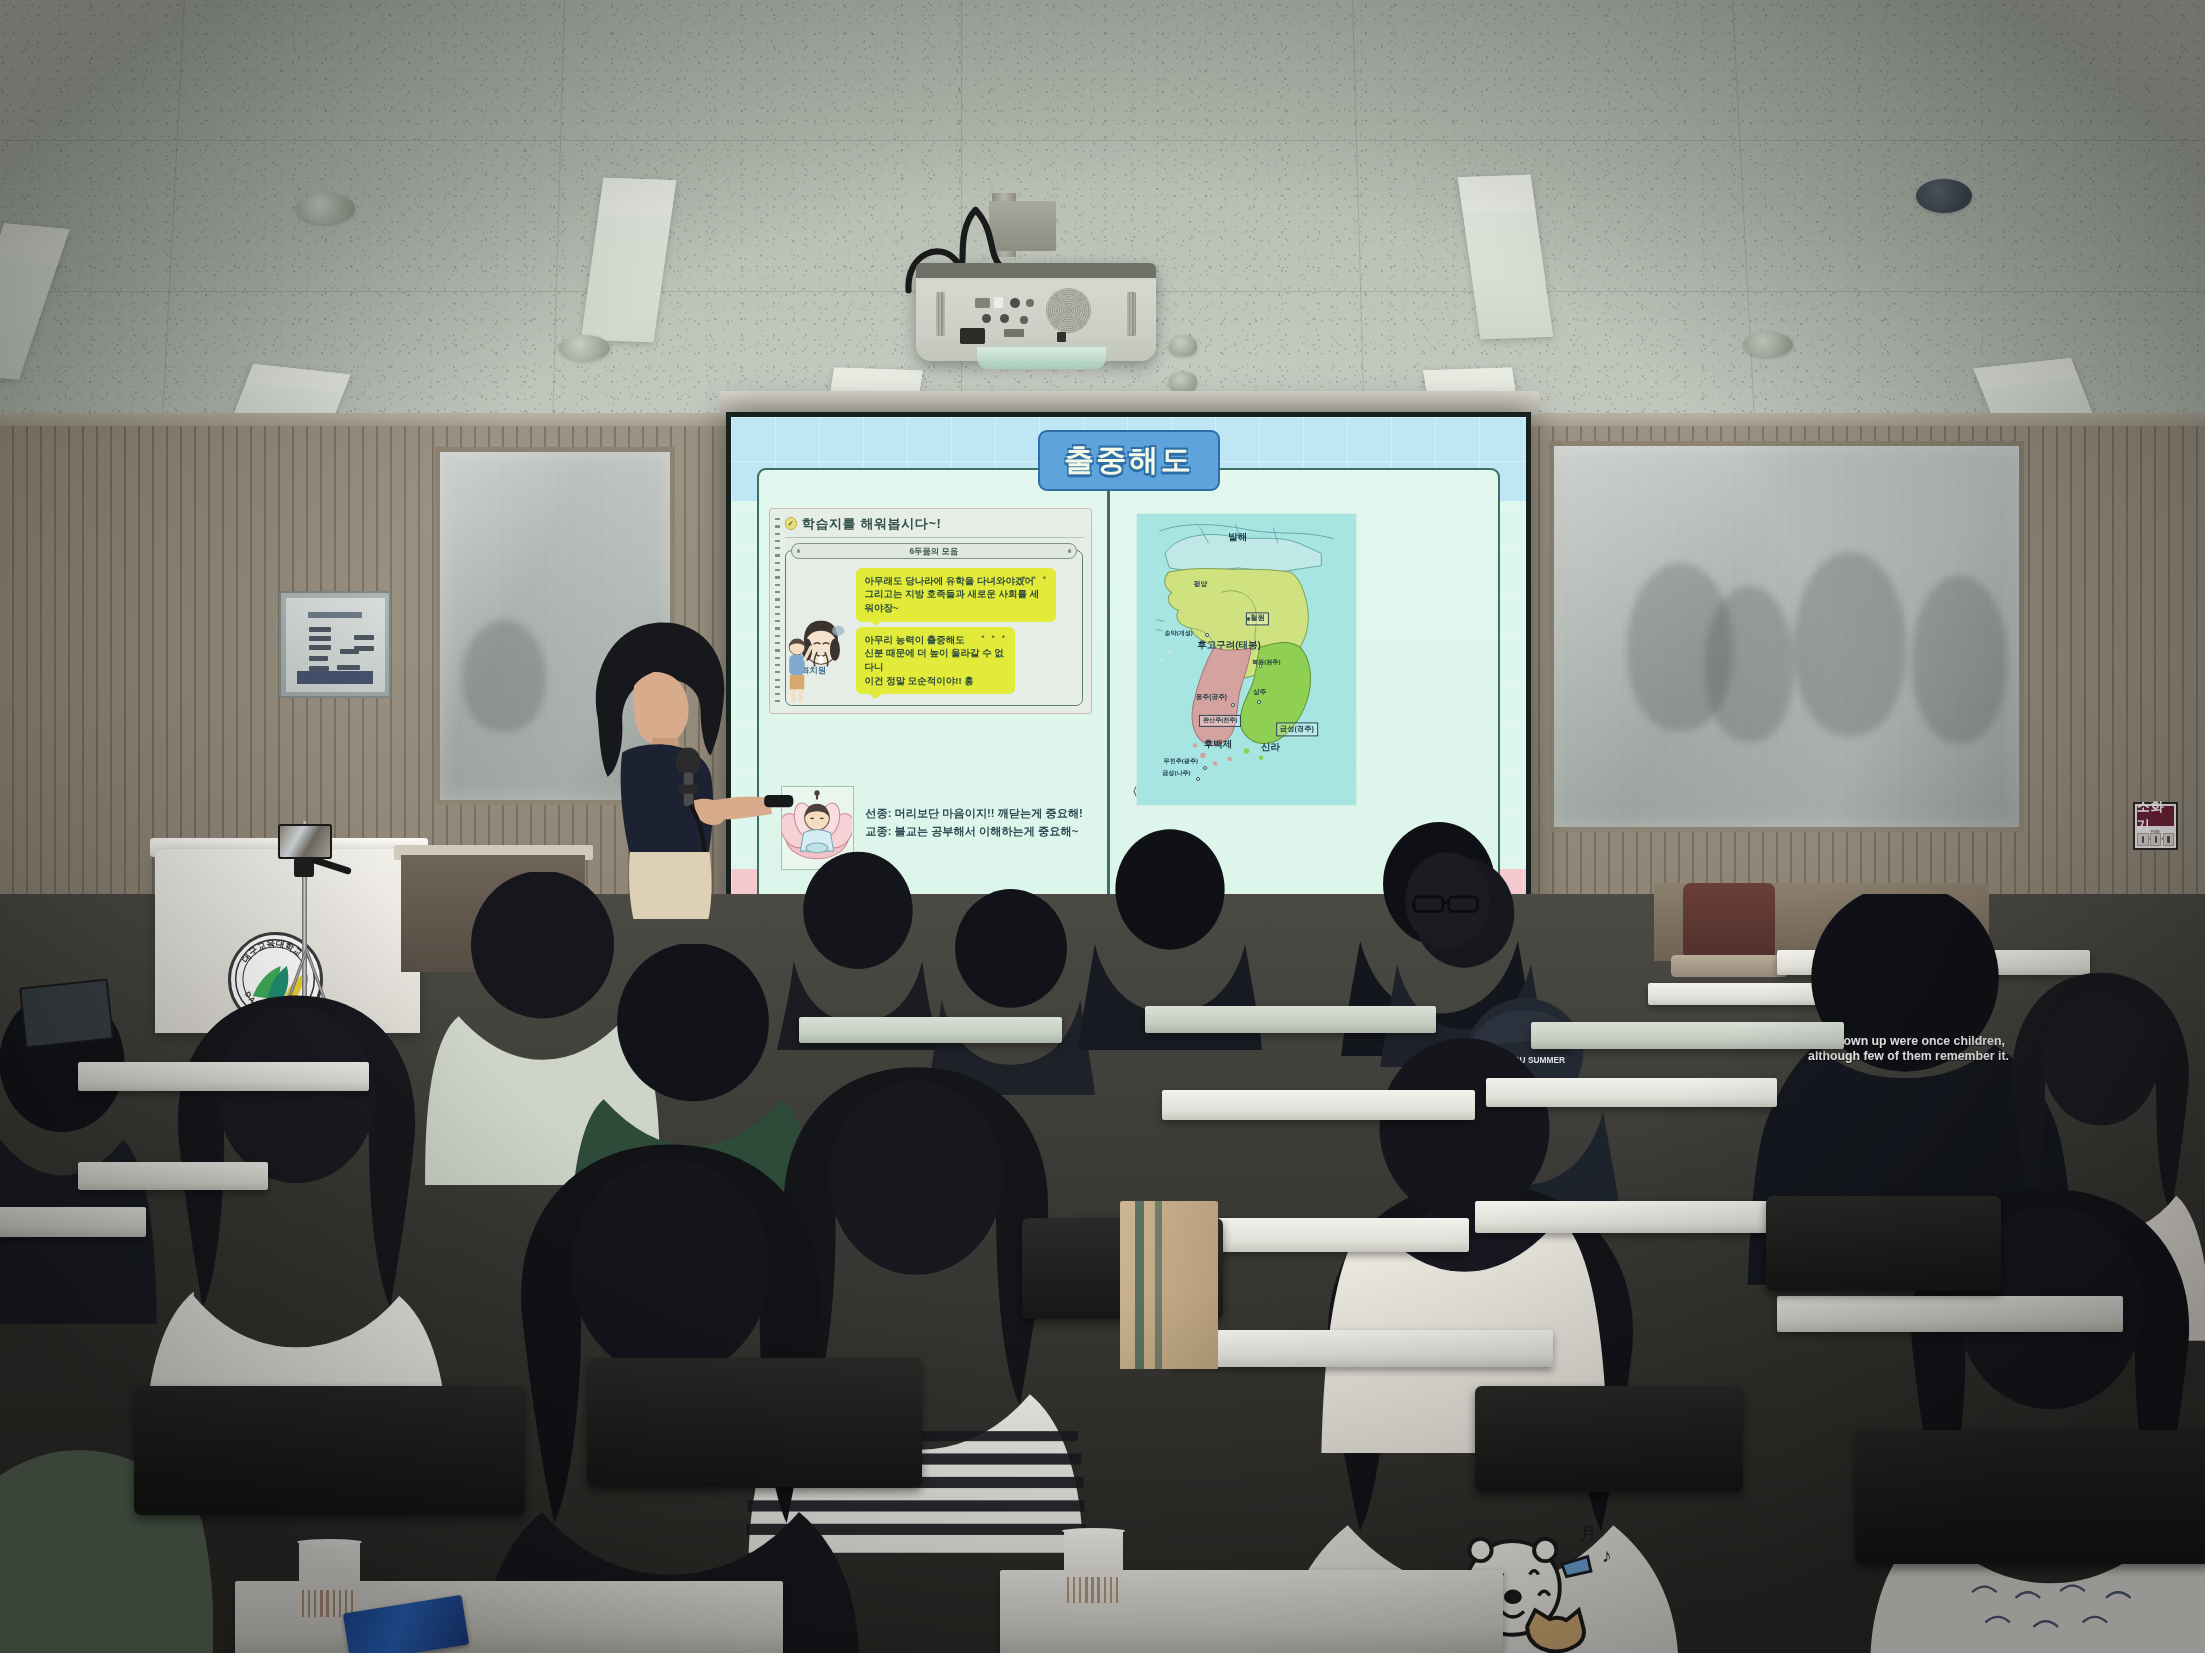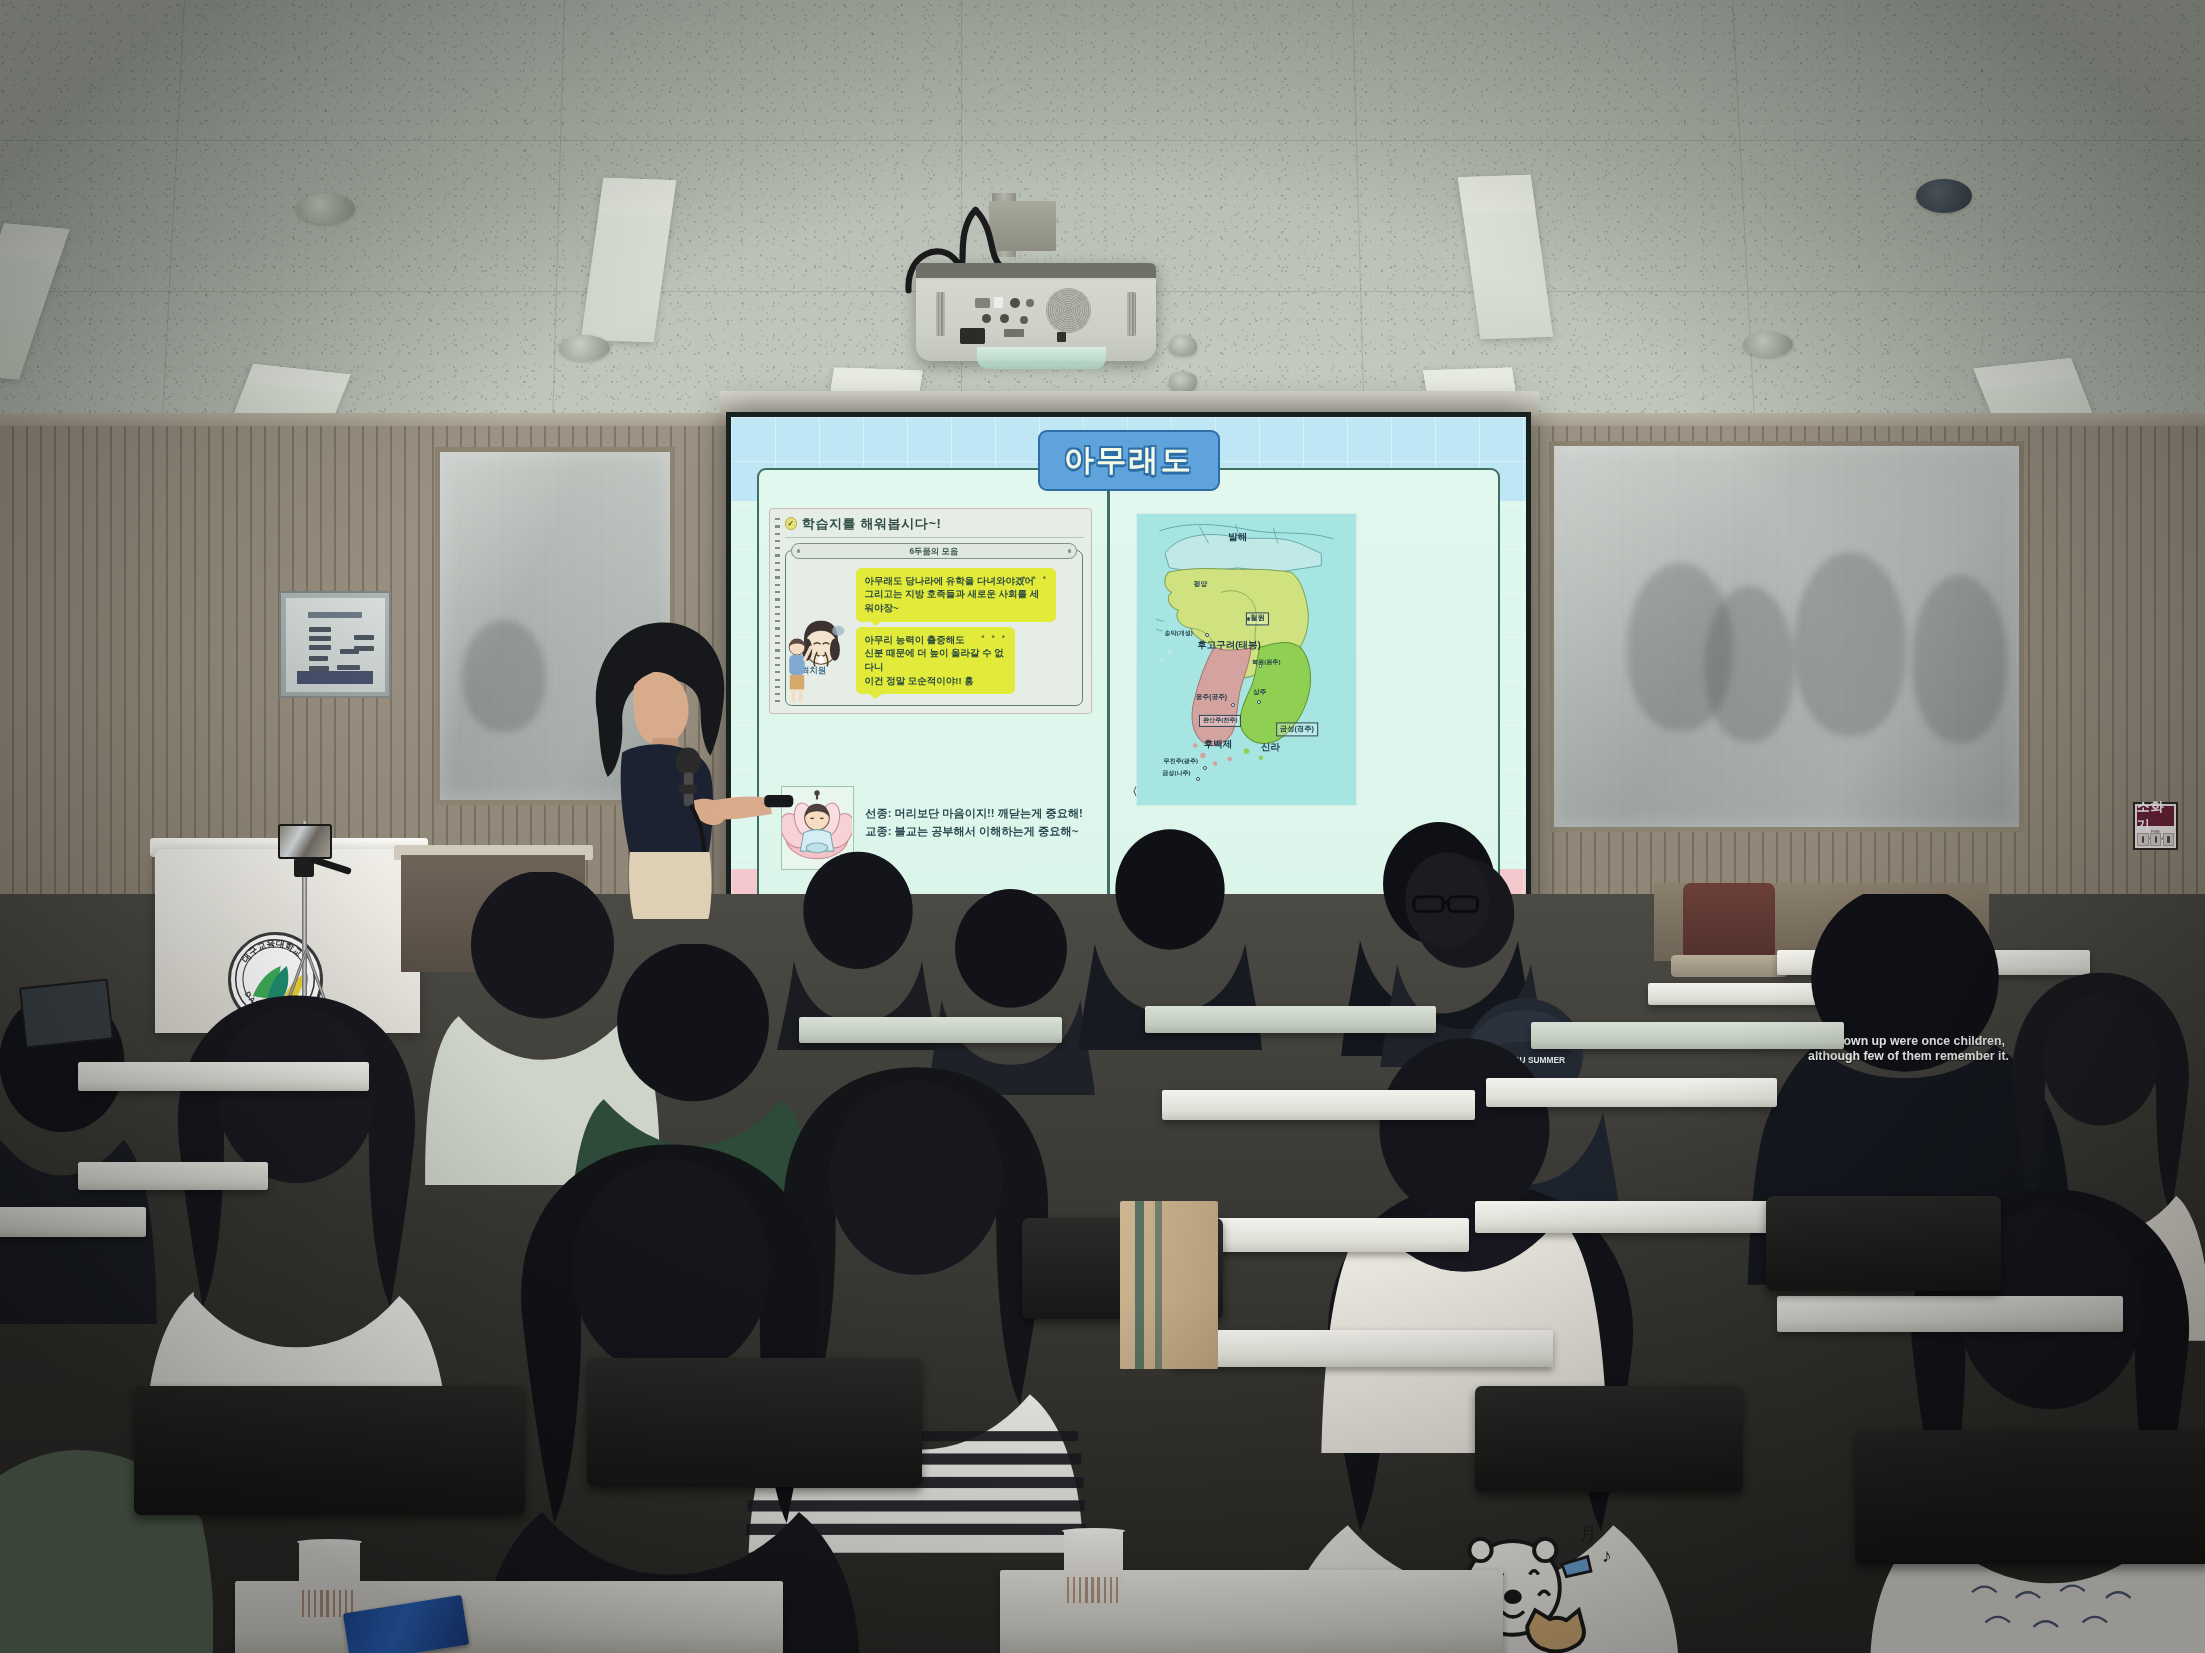--- a/index.html
+++ b/index.html
@@ -724,21 +724,21 @@
             <div class="map-dot" style="left:31%;top:41%;"></div>
             <div class="map-dot" style="left:55.5%;top:51.5%;"></div>
             <div class="map-dot" style="left:43%;top:65%;"></div>
             <div class="map-dot" style="left:55%;top:64%;"></div>
             <div class="map-dot" style="left:30%;top:86.5%;"></div>
             <div class="map-dot" style="left:27%;top:90.5%;"></div>
           </div>
 
         </div>
 
-        <div class="slide-title">아무래도</div>
+        <div class="slide-title">출중해도</div>
       </div>
     </div>
   </div>
 
   <div class="floor"></div>
 
   <div class="side-cabinet"></div>
   <div class="wood-chair">
     <div class="back"></div>
       <div class="seat"></div>

